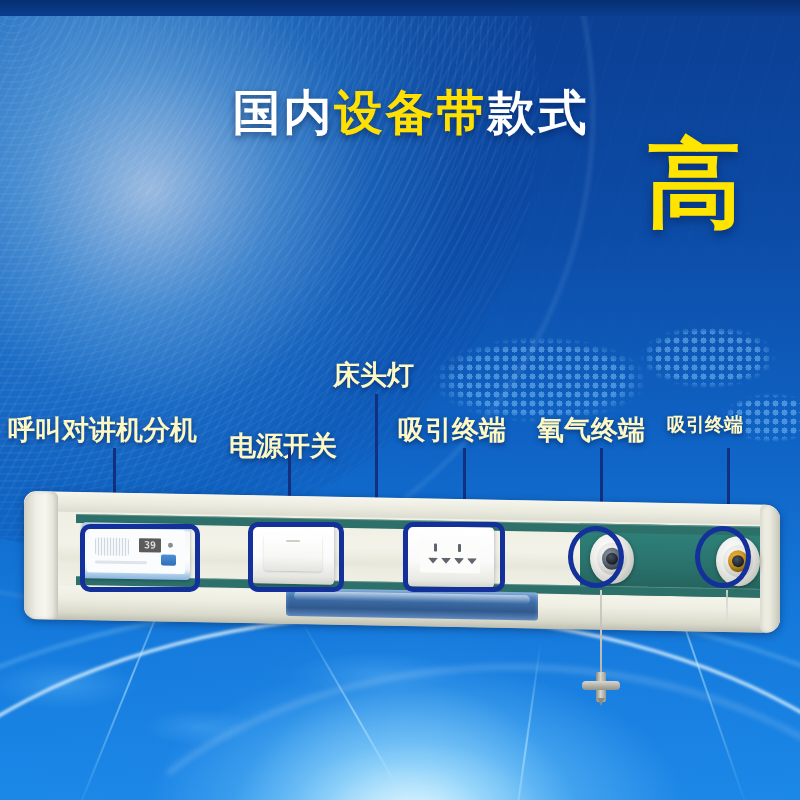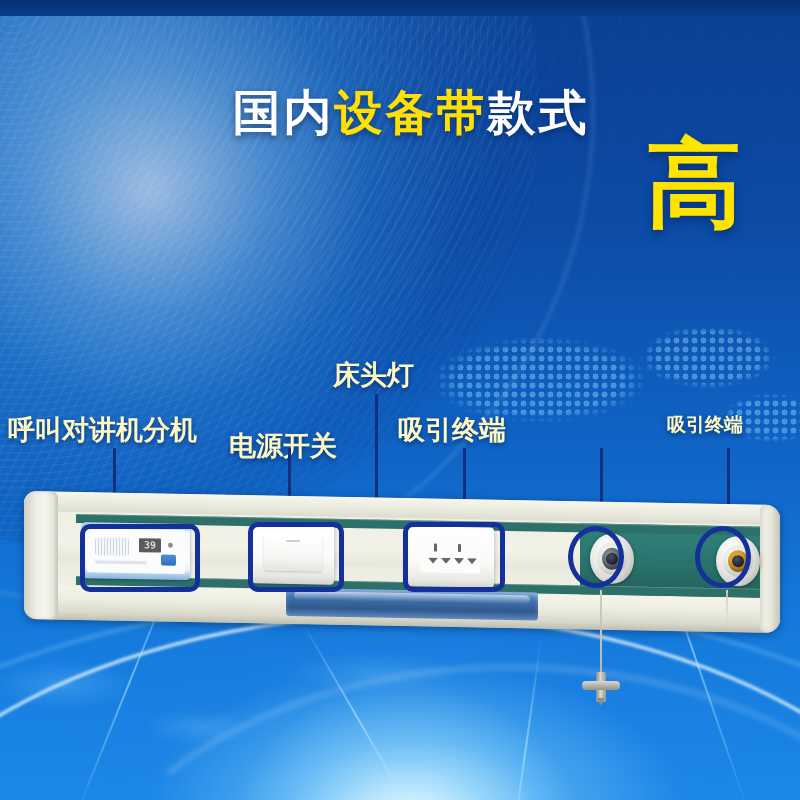--- a/index.html
+++ b/index.html
@@ -233,20 +233,21 @@
 
     <div class="callout-label" style="left:229px;top:428px;font-size:27px;">电源开关</div>
     <div class="leader" style="left:288px;top:448px;height:62px;"></div>
 
     <div class="callout-label" style="left:333px;top:357px;font-size:27px;">床头灯</div>
     <div class="leader" style="left:375px;top:394px;height:206px;"></div>
 
     <div class="callout-label" style="left:398px;top:412px;font-size:27px;">吸引终端</div>
     <div class="leader" style="left:463px;top:448px;height:62px;"></div>
 
+    <div class="callout-label" style="left:537px;top:412px;font-size:27px;">氧气终端</div>
     <div class="leader" style="left:600px;top:448px;height:84px;"></div>
 
     <div class="callout-label" style="left:667px;top:412px;font-size:19px;">吸引终端</div>
     <div class="leader" style="left:727px;top:448px;height:84px;"></div>
   </div>
 
   <div class="panel-wrap">
     <div class="panel-shadow"></div>
 
     <div class="panel">

